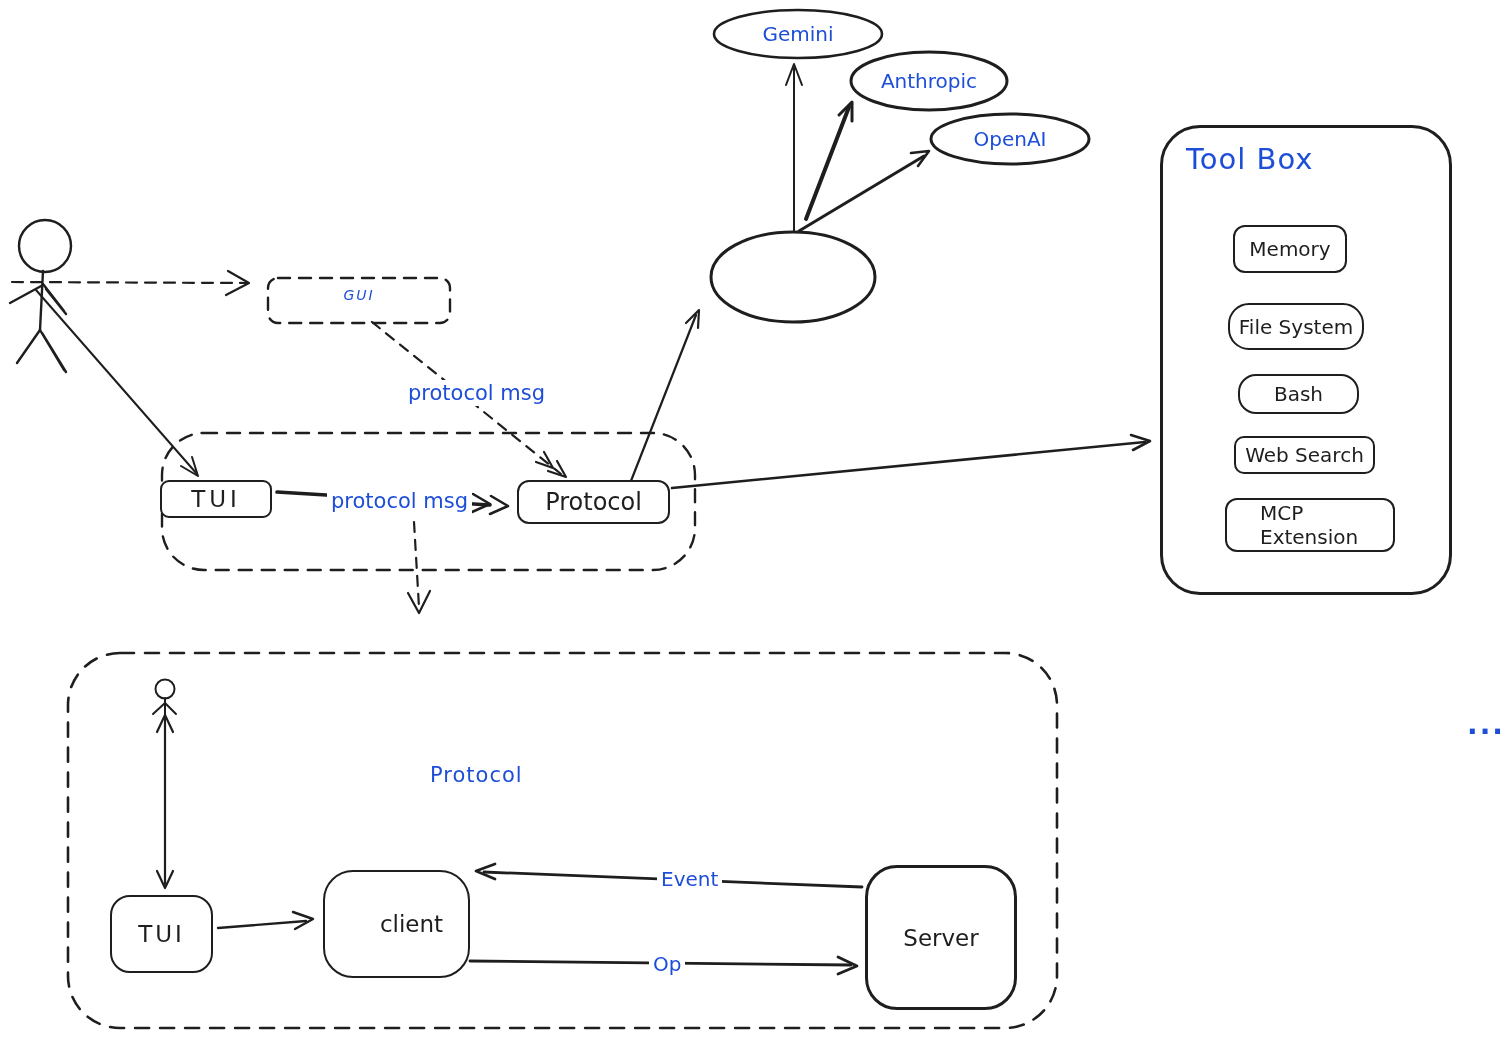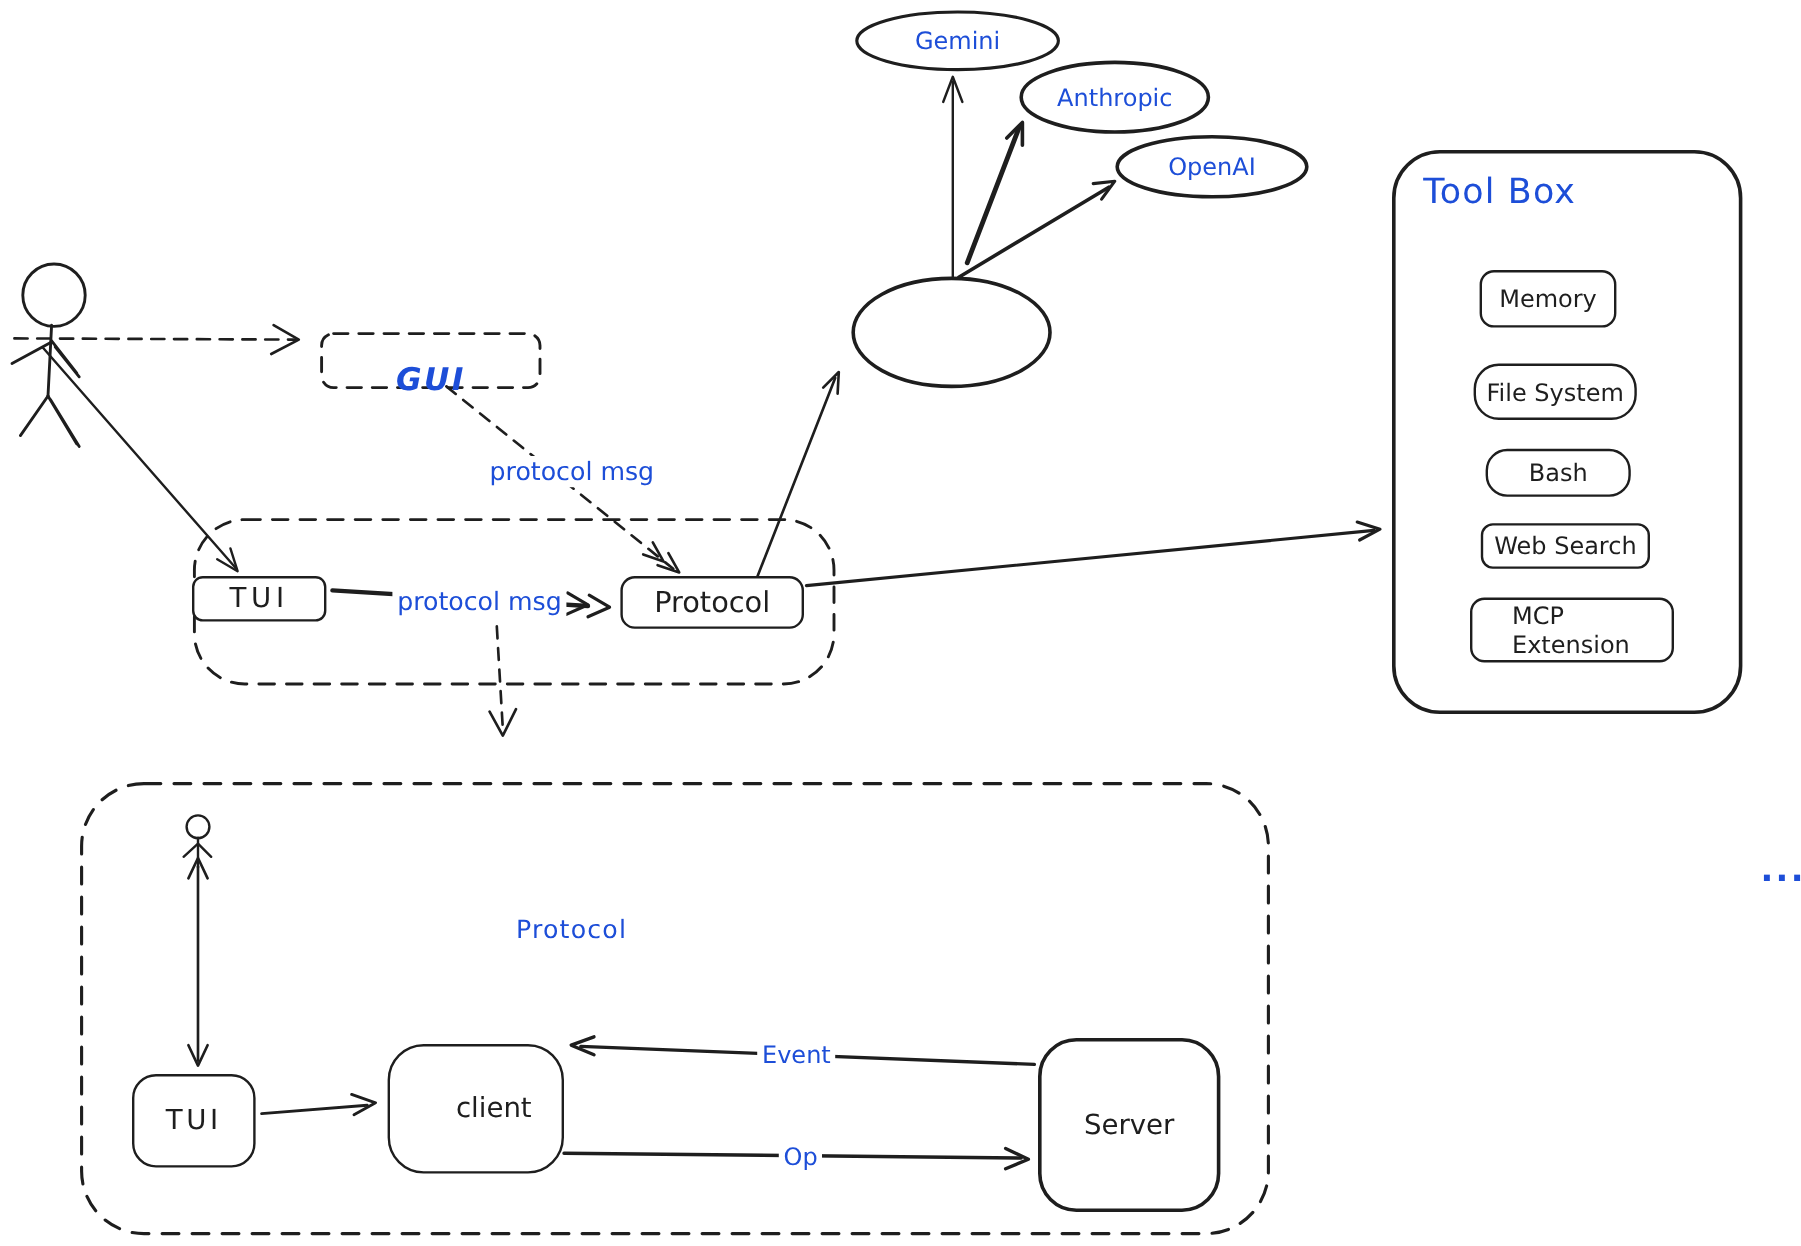--- a/index.html
+++ b/index.html
@@ -121,31 +121,31 @@
   <div class="box" style="left:110px;top:895px;width:103px;height:78px;border-radius:20px;">
     <span style="font-size:23px;letter-spacing:3px;">TUI</span>
   </div>
   <div class="box" style="left:323px;top:870px;width:147px;height:108px;border-radius:30px;border-width:2.8px;">
     <span style="font-size:23px;margin-left:30px;">client</span>
   </div>
   <div class="box" style="left:865px;top:865px;width:152px;height:145px;border-radius:32px;border-width:3px;">
     <span style="font-size:23px;">Server</span>
   </div>
 
-  <div class="lbl center" style="left:268px;top:302px;width:182px;font-size:26px;font-style:italic;letter-spacing:2px;font-weight:bold;">GUI</div>
+  <div class="lbl center" style="left:268px;top:287px;width:182px;font-size:14px;font-style:italic;letter-spacing:2px;">GUI</div>
 
   <div class="lbl mask" style="left:404px;top:380px;font-size:21px;">protocol msg</div>
 
   <div class="lbl mask" style="left:327px;top:488px;font-size:21px;">protocol msg</div>
 
   <div class="lbl center" style="left:738px;top:22px;width:120px;font-size:20px;">Gemini</div>
   <div class="lbl center" style="left:859px;top:69px;width:140px;font-size:20px;">Anthropic</div>
   <div class="lbl center" style="left:950px;top:127px;width:120px;font-size:20px;">OpenAI</div>
 
 
   <div class="lbl" style="left:430px;top:763px;font-size:21px;letter-spacing:1px;">Protocol</div>
 
-  <div class="lbl mask" style="left:631px;top:866px;font-size:20px;">Event</div>
+  <div class="lbl mask" style="left:657px;top:866px;font-size:20px;">Event</div>
   <div class="lbl mask" style="left:649px;top:951px;font-size:20px;">Op</div>
 
   <div class="lbl" style="left:1467px;top:708px;font-size:28px;font-weight:bold;letter-spacing:2px;">...</div>
 
 </div>
 
 </body></html>

